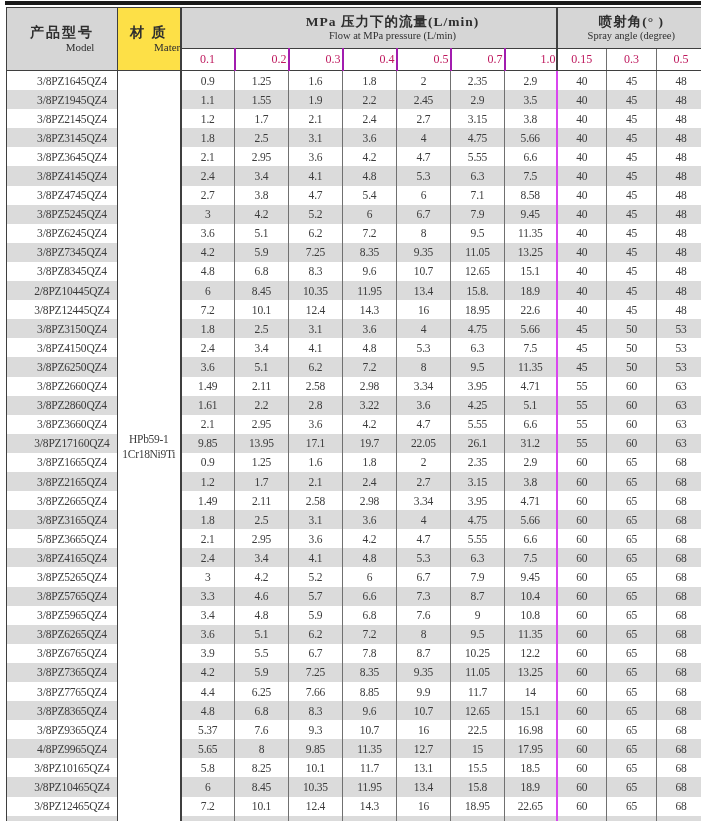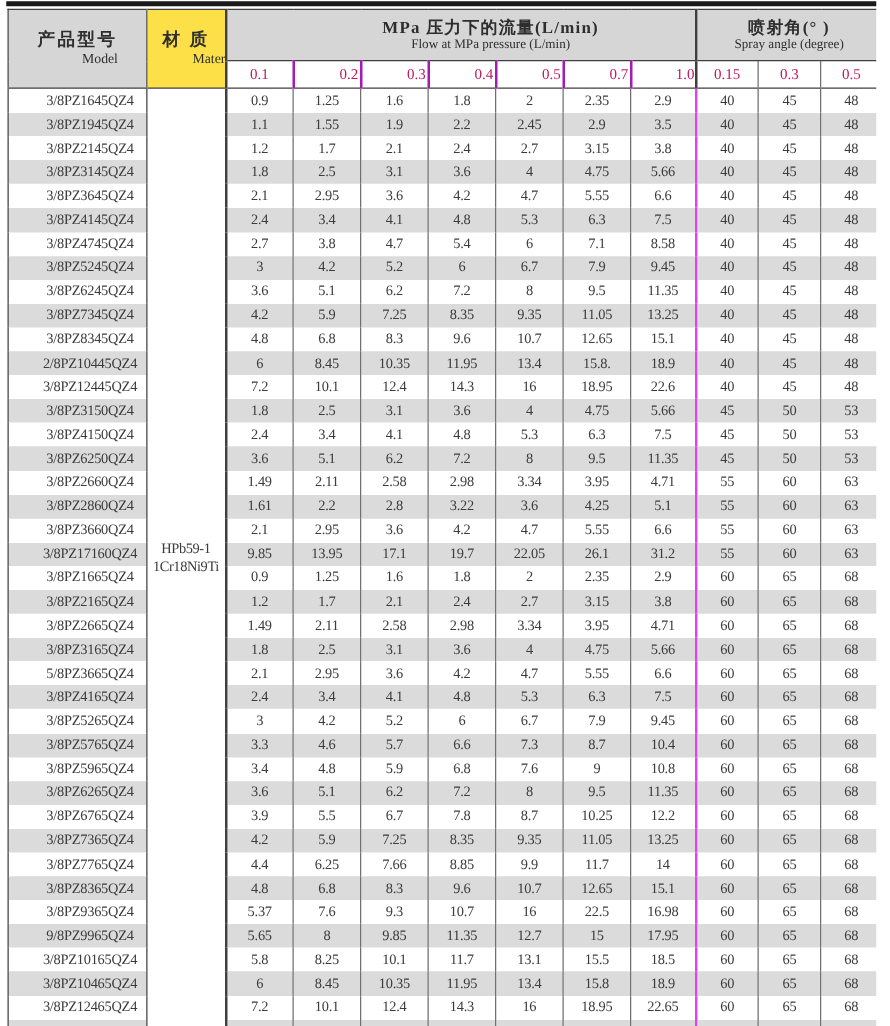--- a/index.html
+++ b/index.html
@@ -545,21 +545,21 @@
       <td class="fn">9.3</td>
       <td class="fn">10.7</td>
       <td class="fn">16</td>
       <td class="fn">22.5</td>
       <td class="fn">16.98</td>
       <td class="s0">60</td>
       <td class="sn">65</td>
       <td class="sn">68</td>
     </tr>
         <tr class="stripe">
-      <td class="model-cell">9/8PZ9965QZ4</td>
+      <td class="model-cell">4/8PZ9965QZ4</td>
       <td class="f0">5.65</td>
       <td class="fn">8</td>
       <td class="fn">9.85</td>
       <td class="fn">11.35</td>
       <td class="fn">12.7</td>
       <td class="fn">15</td>
       <td class="fn">17.95</td>
       <td class="s0">60</td>
       <td class="sn">65</td>
       <td class="sn">68</td>

